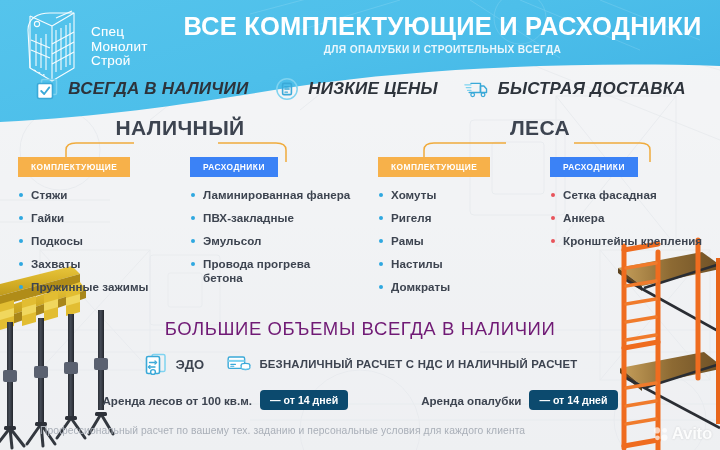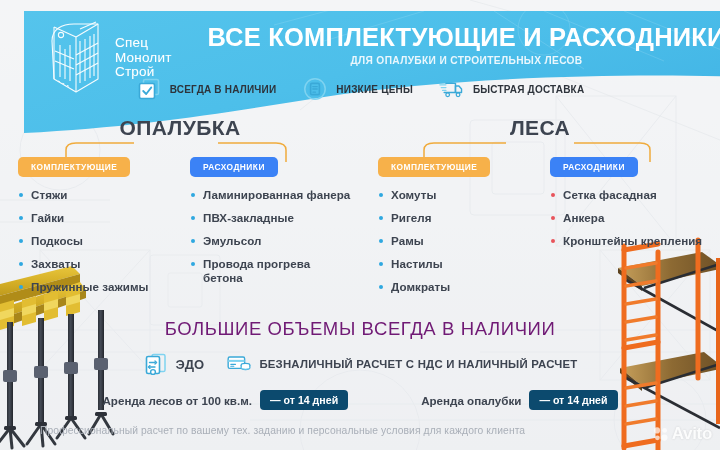--- a/index.html
+++ b/index.html
@@ -16,24 +16,23 @@
     overflow: hidden;
   }
   
   .blueprint {
     position: absolute; inset: 0;
     opacity: .55;
     pointer-events: none;
   }
   
   .header {
-    position: absolute; left: 0; top: 11px;
+    position: absolute; left: 0; top: 0;
     width: 628px; height: 118px;
     pointer-events: none;
-    margin-left: 24px;
   }
   .header-svg { position:absolute; left:0; top:0; }
   .logo-wrap {
     position: absolute; left: 22px; top: 8px;
     width: 155px; height: 78px;
     display: flex; align-items: center; gap: 7px;
   }
   .logo-mark { width: 62px; height: 74px; flex: none; }
   .logo-text {
     color: #ffffff;
@@ -67,22 +66,22 @@
   .features {
     position: absolute; left: 0; top: 76px;
     width: 720px;
     display: flex; justify-content: center; align-items: center;
     gap: 26px;
     z-index: 6;
   }
   .feature { display: flex; align-items: center; gap: 8px; }
   .feature-ico { width: 26px; height: 26px; flex: none; }
   .feature-label {
-    font-size: 10px; font-weight: 700; color: #2d333b;
-    letter-spacing: .2px; white-space: nowrap;
+    font-size: 17px; font-weight: 700; color: #2d333b;
+    letter-spacing: .2px; white-space: nowrap; font-style: italic;
   }
   
   .illus-left  { position: absolute; left: -6px; top: 230px; width: 130px; height: 220px; }
   .illus-right { position: absolute; right: -4px; top: 228px; width: 128px; height: 222px; }
   
   .groups {
     position: absolute; left: 0; top: 116px;
     width: 720px; height: 190px;
     display: flex;
   }
@@ -92,21 +91,21 @@
     text-align: center;
     font-size: 21px; font-weight: 700; color: #3d4450;
     letter-spacing: .4px;
   }
   .group-bracket { position: absolute; left: 0; top: 22px; width: 100%; height: 24px; }
   .cols { position: absolute; top: 40px; left: 0; width: 100%; display: flex; }
   .col { width: 50%; padding: 0 8px 0 18px; }
   .col.c2 { padding-left: 10px; }
   .pill {
     display: inline-block;
-    border-radius: 5px;
+    border-radius: 0;
     padding: 5px 13px 5px;
     font-size: 8.4px; font-weight: 700; color: #ffffff;
     letter-spacing: .45px;
     line-height: 10px;
   }
   .pill.komp { background: #f7b14a; }
   .pill.rash { background: #3b82f6; }
   ul.items { list-style: none; margin-top: 11px; }
   ul.items li {
     position: relative;
@@ -359,21 +358,21 @@
       </svg>
       <div class="logo-text">
         <div>Спец</div>
         <div>Монолит</div>
         <div>Строй</div>
       </div>
     </div>
 
     <div class="head-titles">
       <div class="head-title">ВСЕ КОМПЛЕКТУЮЩИЕ И РАСХОДНИКИ</div>
-      <div class="head-sub">ДЛЯ ОПАЛУБКИ И СТРОИТЕЛЬНЫХ ЛЕСОВ</div>
+      <div class="head-sub">ДЛЯ ОПАЛУБКИ И СТРОИТЕЛЬНЫХ ВСЕГДА</div>
     </div>
   </div>
 
   <div class="features">
 
     <div class="feature">
       <svg class="feature-ico" viewBox="0 0 26 26">
         <rect x="7.5" y="3.5" width="15" height="15" rx="1.6" fill="none" stroke="#7fd3f0" stroke-width="1.5"></rect>
         <rect x="3.5" y="7.5" width="15" height="15" rx="1.6" fill="#ffffff" stroke="#3aa9d8" stroke-width="1.6"></rect>
         <path d="M7.2 15 L10.2 18 L15.3 11.4" fill="none" stroke="#3aa9d8" stroke-width="1.8" stroke-linecap="round" stroke-linejoin="round"></path>
@@ -399,21 +398,21 @@
         <circle cx="22" cy="19.6" r="2.1" fill="none" stroke="#3aa9d8" stroke-width="1.5"></circle>
         <path d="M1 8.2 H8 M2.6 11.4 H8 M4.2 14.6 H8" stroke="#7fd3f0" stroke-width="1.5" stroke-linecap="round"></path>
       </svg>
       <span class="feature-label">БЫСТРАЯ ДОСТАВКА</span>
     </div>
   </div>
 
   <div class="groups">
 
     <div class="group">
-      <div class="group-title">ОПАЛУБКА</div>
+      <div class="group-title">НАЛИЧНЫЙ</div>
       <svg class="group-bracket" viewBox="0 0 360 24" preserveAspectRatio="none">
         <path d="M66 24 L66 12 Q66 5 76 5 L134 5" fill="none" stroke="#f0ab3c" stroke-width="1.5"></path>
         <path d="M218 5 L276 5 Q286 5 286 12 L286 24" fill="none" stroke="#f0ab3c" stroke-width="1.5"></path>
       </svg>
       <div class="cols">
         <div class="col c1">
           <span class="pill komp">КОМПЛЕКТУЮЩИЕ</span>
           <ul class="items">
             <li>Стяжи</li>
             <li>Гайки</li>

